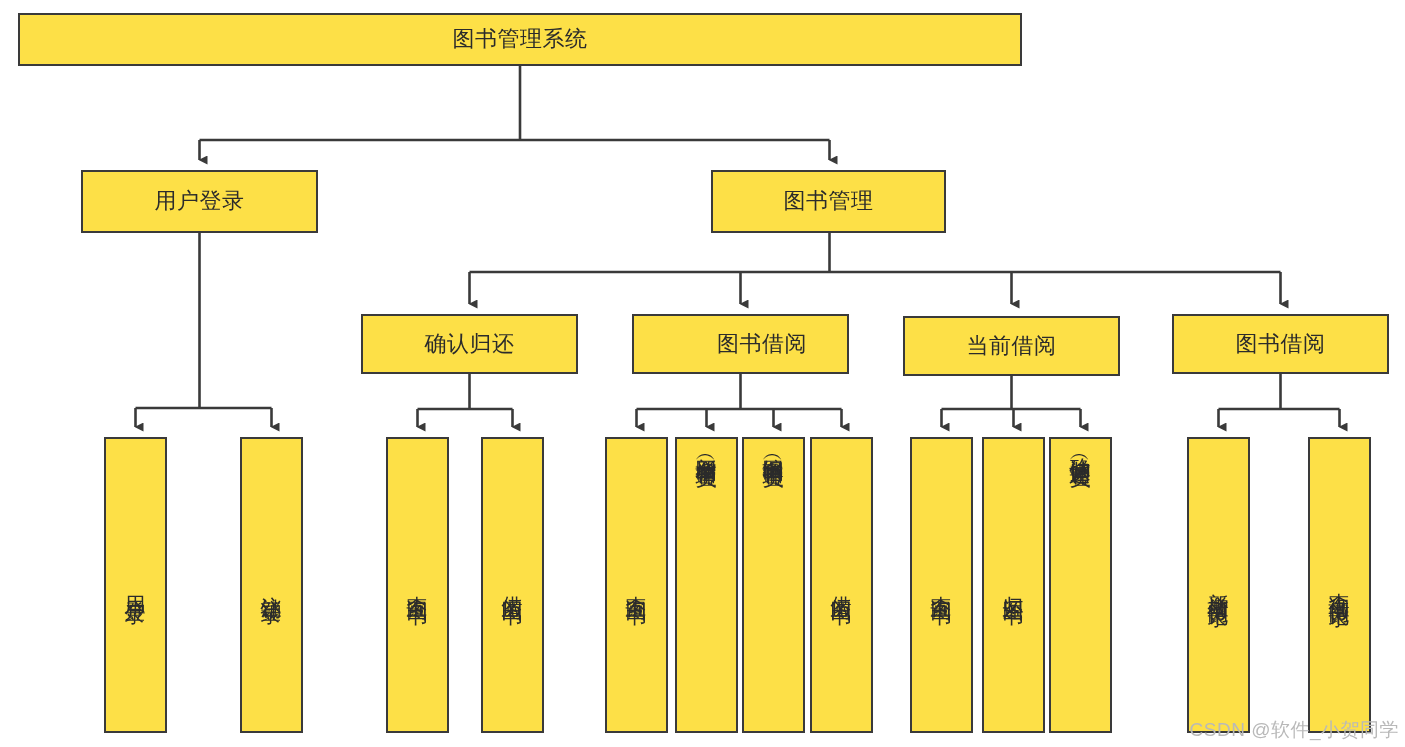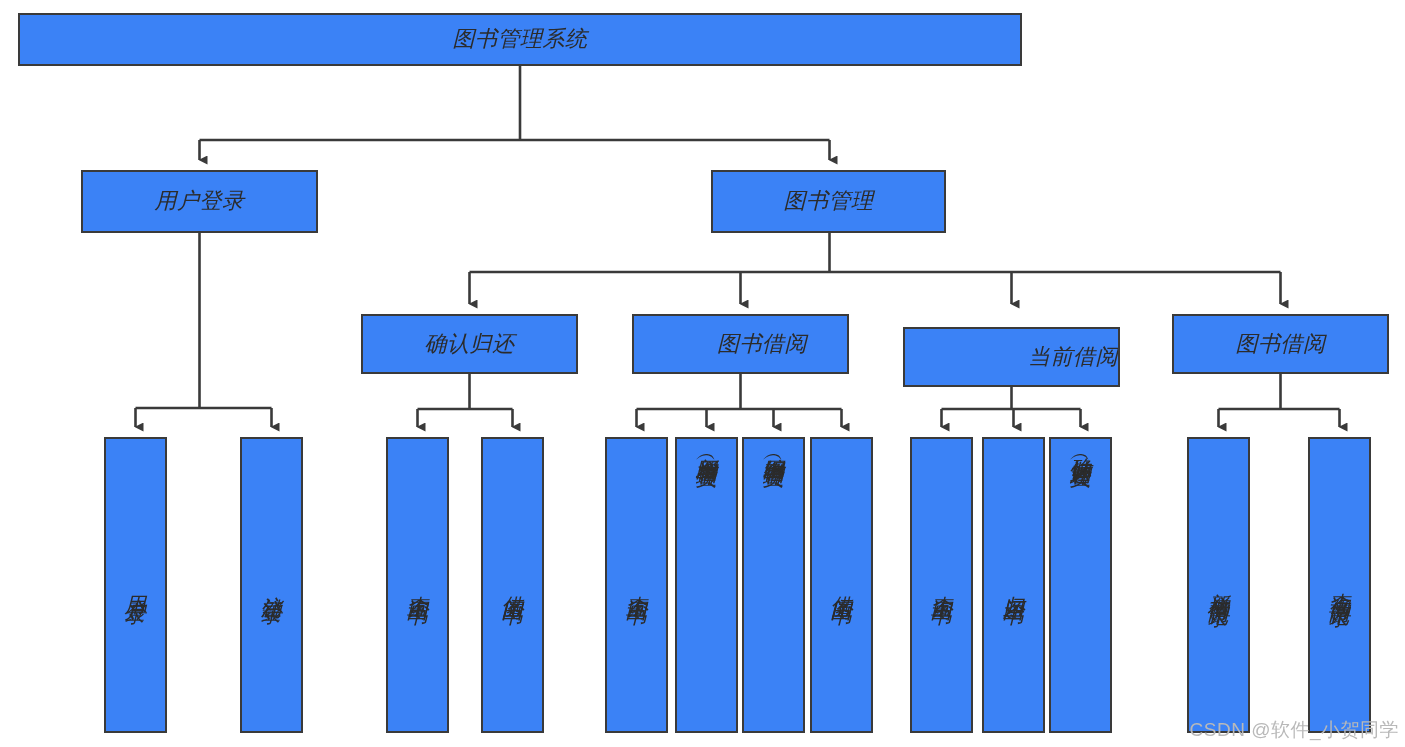--- a/index.html
+++ b/index.html
@@ -21,27 +21,26 @@
     position: absolute;
     left: 0;
     top: 0;
     width: 1405px;
     height: 747px;
     pointer-events: none;
   }
   .node {
     position: absolute;
     box-sizing: border-box;
-    background: #3b82f6;
+    background: #fde047;
     border: 2px solid #3a3a3a;
     display: flex;
     align-items: center;
     justify-content: center;
     overflow: hidden;
-    font-style: italic;
   }
   .node.horizontal .node-label {
     font-size: 22px;
     color: #2b2b2b;
     line-height: 1.2;
     white-space: nowrap;
     letter-spacing: 0.5px;
   }
   .node.vertical {
     align-items: center;
@@ -132,21 +131,21 @@
       </div>
       <div class="node horizontal" style="left: 711px; top: 170px; width: 235px; height: 63px;">
         <span class="node-label">图书管理</span>
       </div>
       <div class="node horizontal" style="left: 361px; top: 314px; width: 217px; height: 60px;">
         <span class="node-label">确认归还</span>
       </div>
       <div class="node horizontal" style="left: 632px; top: 314px; width: 217px; height: 60px; padding-left: 43px;">
         <span class="node-label">图书借阅</span>
       </div>
-      <div class="node horizontal" style="left: 903px; top: 327px; width: 217px; height: 60px; justify-content: flex-end;">
+      <div class="node horizontal" style="left: 903px; top: 316px; width: 217px; height: 60px;">
         <span class="node-label">当前借阅</span>
       </div>
       <div class="node horizontal" style="left: 1172px; top: 314px; width: 217px; height: 60px;">
         <span class="node-label">图书借阅</span>
       </div>
       <div class="node vertical" style="left: 104px; top: 437px; width: 63px; height: 296px;">
         <span class="node-label">用户登录</span>
       </div>
       <div class="node vertical" style="left: 240px; top: 437px; width: 63px; height: 296px;">
         <span class="node-label">注销登录</span>

